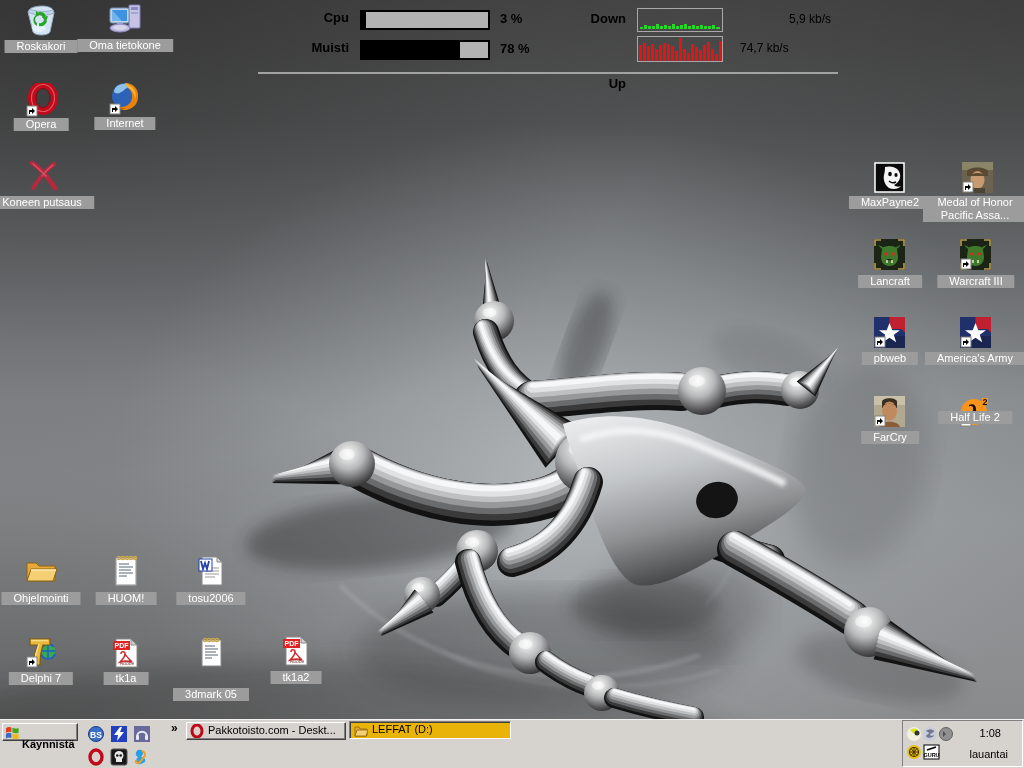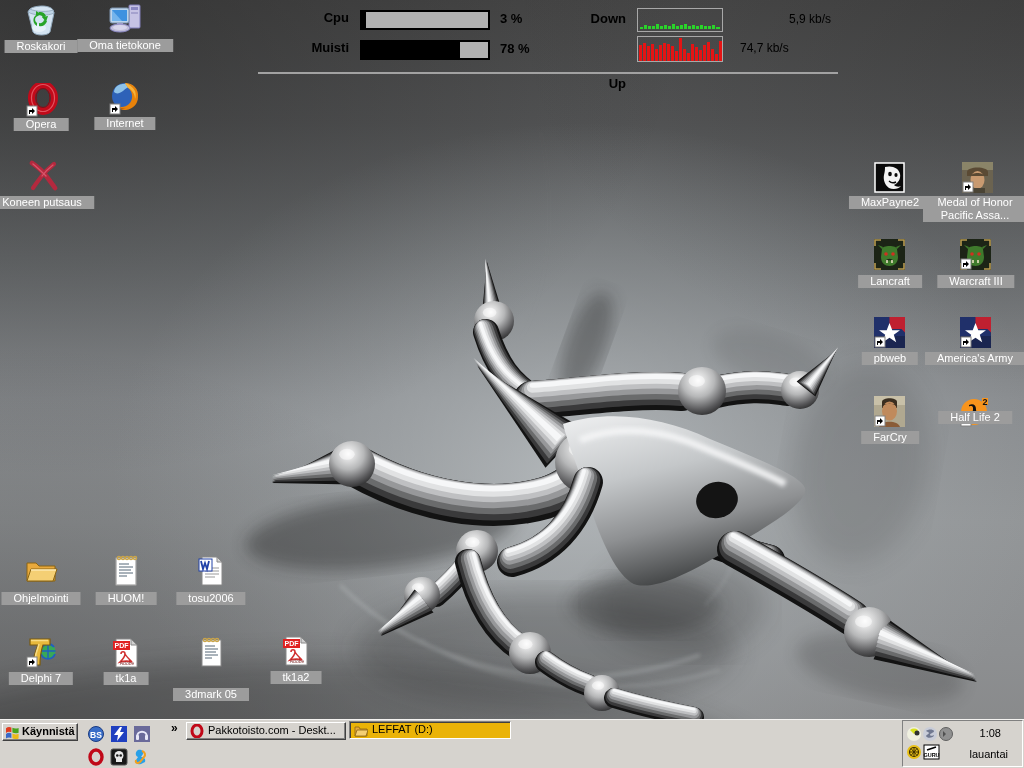--- a/index.html
+++ b/index.html
@@ -571,21 +571,21 @@
 </div>
 <div id="taskbar">
 
   <div class="abs raised" style="left:2px;top:3px;width:74px;height:16px;">
     <svg class="abs" style="left:2px;top:1px" width="15" height="14" viewBox="0 0 15 14">
       <path d="M1,3.2 C2.6,1.8 4.6,1.6 6.4,2.6 L6.4,7.3 C4.6,6.3 2.6,6.5 1,7.9 Z" fill="#e03c20"></path>
       <path d="M7.4,2.8 C9.2,3.8 11.4,3.9 13.6,3 L13.6,7.7 C11.4,8.6 9.2,8.5 7.4,7.5 Z" fill="#48a41c"></path>
       <path d="M1,9 C2.6,7.6 4.6,7.4 6.4,8.4 L6.4,13 C4.6,12 2.6,12.2 1,13.6 Z" fill="#3868c8"></path>
       <path d="M7.4,8.6 C9.2,9.6 11.4,9.7 13.6,8.8 L13.6,13.4 C11.4,14.3 9.2,14.2 7.4,13.2 Z" fill="#ecb918"></path>
     </svg>
-    <span style="position:absolute;left:19px;top:1px;font-size:11px;font-weight:bold;">Käynnistä</span>
+    <span style="position:absolute;left:19px;top:14px;font-size:11px;font-weight:bold;">Käynnistä</span>
   </div>
 
   <svg class="abs" style="left:87px;top:6px" width="64" height="40" viewBox="0 0 64 40">
 
     <circle cx="9" cy="8" r="7.5" fill="#3a6ec8"></circle>
     <circle cx="9" cy="8" r="7.5" fill="none" stroke="#1a3a80"></circle>
     <text x="9" y="11.5" font-size="8.5" font-weight="bold" fill="#fff" text-anchor="middle" font-family="Liberation Sans">BS</text>
 
     <rect x="24" y="0" width="16" height="16" fill="#2040c0"></rect>
     <path d="M33,1 L27,9 31,9 30,15 37,6 33,6 35,1 Z" fill="#fff"></path>

